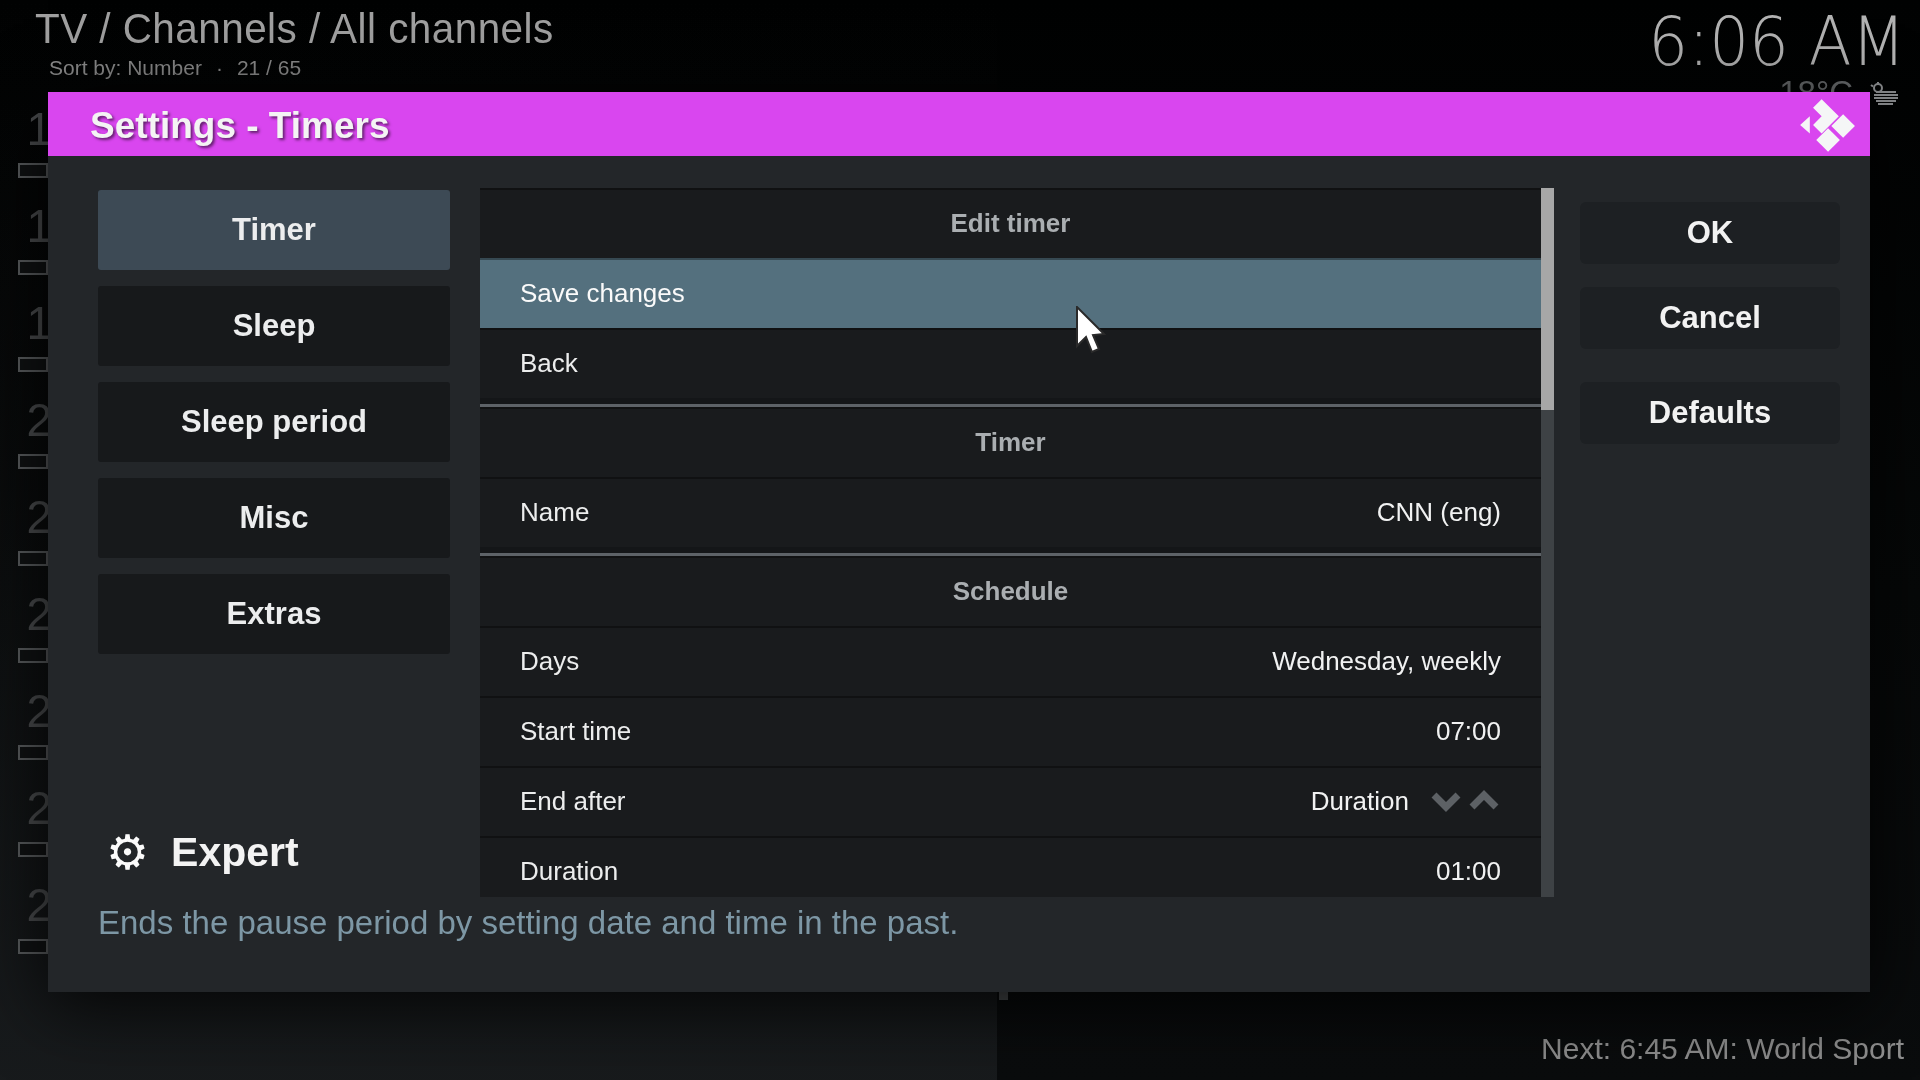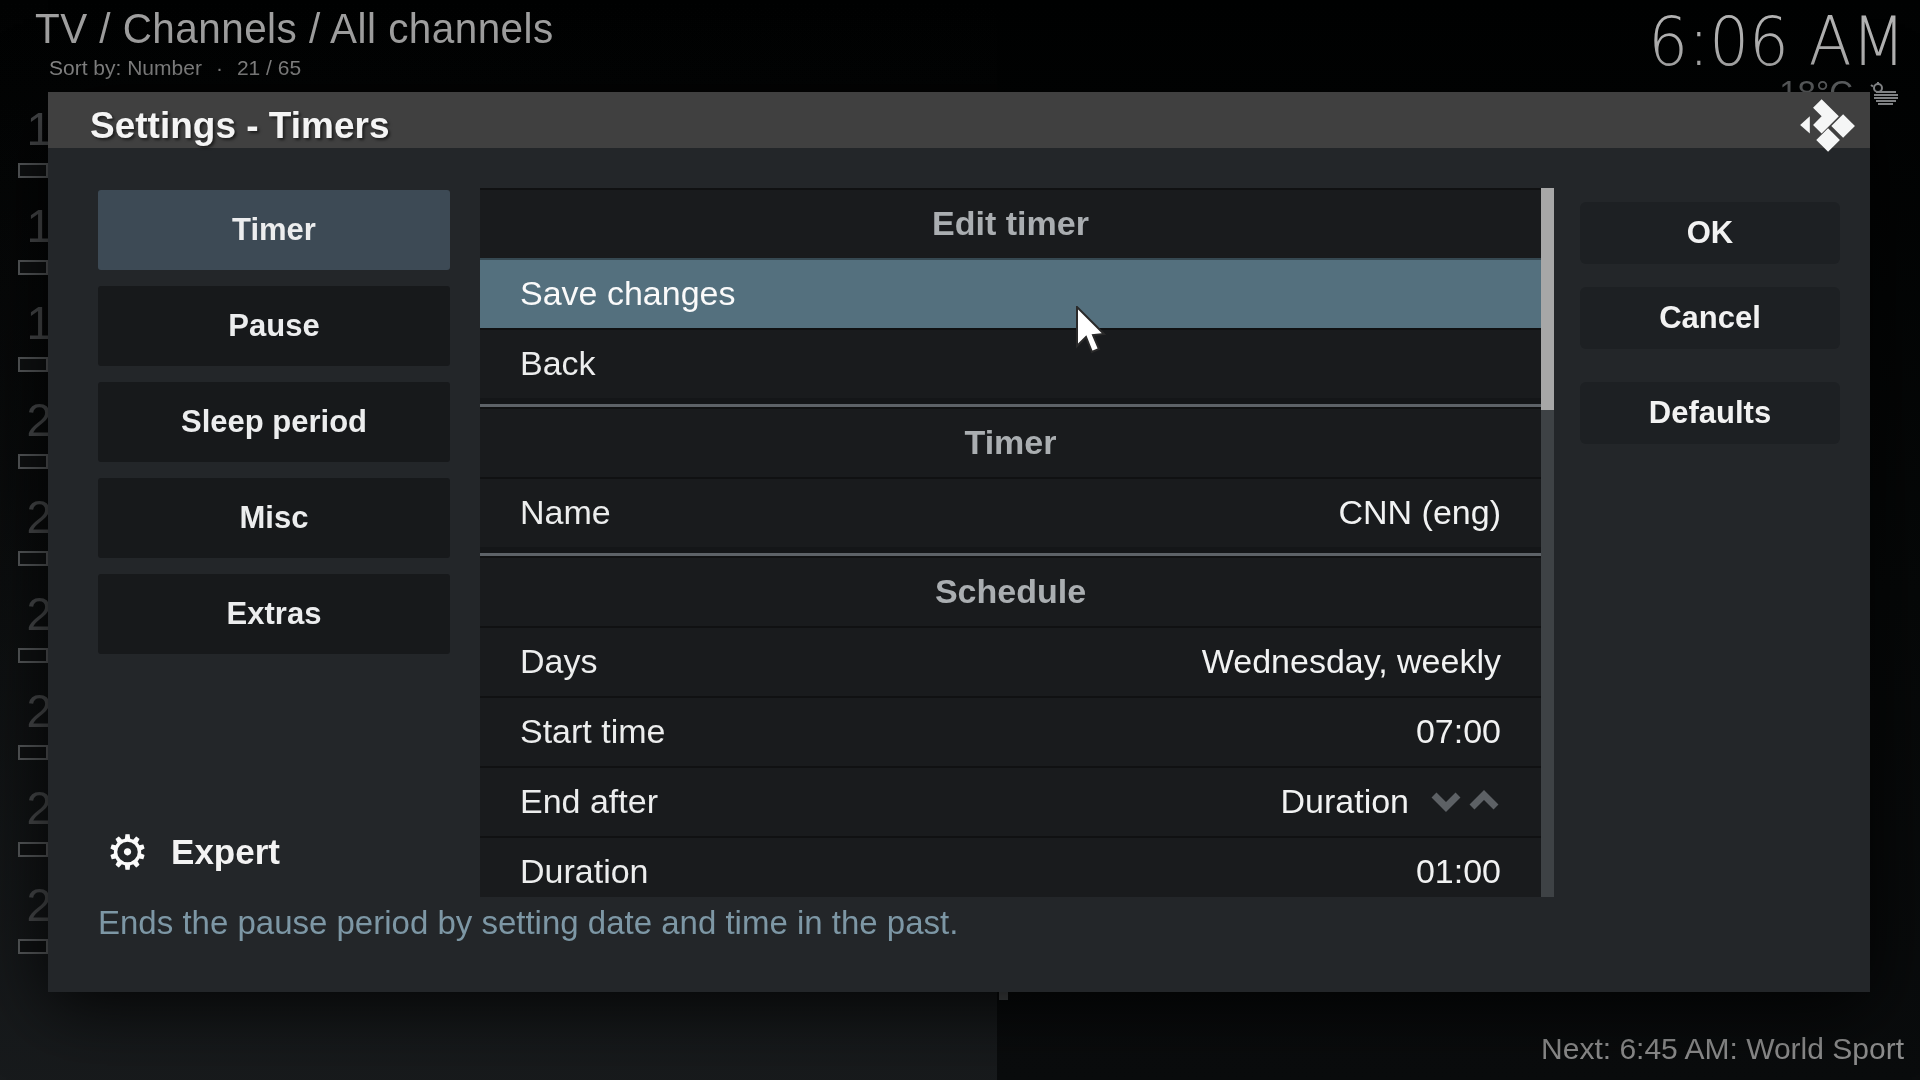--- a/index.html
+++ b/index.html
@@ -24,49 +24,49 @@
 
   .ch-row{position:absolute;left:0;width:54px;z-index:1;}
   .ch-digit{position:absolute;right:2px;top:0;font-size:46px;font-weight:300;color:#4b4d4f;line-height:48px;}
   .ch-bar{position:absolute;left:18px;top:58px;width:30px;height:15px;border:2px solid #5a5d5f;
     box-sizing:border-box;background:#101213;}
   .ch-bar .fill{height:4px;margin:3px 0 0 1px;background:#4e6b7c;}
 
   
   .dialog{position:absolute;left:48px;top:92px;width:1822px;height:900px;background:#232629;
     box-shadow:0 12px 70px rgba(0,0,0,.85);z-index:10;}
-  .dlg-header{position:absolute;left:0;top:0;width:100%;height:56px;background:#404040;}
+  .dlg-header{position:absolute;left:0;top:0;width:100%;height:64px;background:#d946ef;}
   .dlg-title{position:absolute;left:42px;top:0;height:68px;display:flex;align-items:center;
     font-size:37px;font-weight:bold;color:#f4f4f4;text-shadow:2px 2px 3px rgba(0,0,0,.55);}
   .kodi-logo{position:absolute;right:14px;top:7px;}
 
   .cat-btn{position:absolute;left:50px;width:352px;height:80px;background:#17191b;border-radius:3px;
     display:flex;align-items:center;justify-content:center;font-size:31px;font-weight:bold;color:#ecedee;}
   .cat-btn.selected{background:#3d4a55;}
 
   .list{position:absolute;left:432px;top:96px;width:1061px;height:709px;background:#191b1d;overflow:hidden;}
   .row{height:70px;display:flex;align-items:center;padding:0 40px;box-sizing:border-box;
-    box-shadow:inset 0 2px 0 rgba(0,0,0,.35);font-size:34px;color:#eceded;}
+    box-shadow:inset 0 2px 0 rgba(0,0,0,.35);font-size:26px;color:#eceded;}
   .row.group{justify-content:center;font-weight:bold;color:#aaaeb1;}
   .row.highlight{background:#54707e;color:#fafafa;}
   .row .val{margin-left:auto;display:flex;align-items:center;color:#f1f2f2;}
   .sep{height:9px;background:linear-gradient(#141618 0,#141618 6px,#5d6267 6px,#5d6267 9px);}
   .spin{display:flex;align-items:center;margin-left:20px;}
   .spin svg{display:block;}
 
   .scrollbar{position:absolute;left:1493px;top:96px;width:13px;height:709px;background:#3e4245;}
   .scroll-thumb{position:absolute;left:0;top:0;width:13px;height:222px;background:#a7a7a7;}
 
   .side-btn{position:absolute;left:1532px;width:260px;height:62px;background:#1d2023;border-radius:6px;
     display:flex;align-items:center;justify-content:center;font-size:31px;font-weight:bold;color:#f2f2f2;}
 
   .expert{position:absolute;left:58px;top:730px;display:flex;align-items:center;height:60px;}
   .gear{font-size:48px;color:#fbfbfb;line-height:52px;margin-right:22px;
     font-family:"DejaVu Sans",sans-serif;}
-  .expert-label{font-size:35px;font-weight:bold;color:#f3f3f3;}
+  .expert-label{font-size:41px;font-weight:bold;color:#f3f3f3;}
   .desc{position:absolute;left:50px;top:812px;font-size:33px;color:#7d97a5;white-space:nowrap;}
 
   .cursor{position:absolute;left:1074px;top:306px;z-index:30;}
 </style>
 </head>
 <body>
 
 <div class="stage">
 
   <div class="bg-left-panel"></div>
@@ -139,21 +139,21 @@
           <polygon points="42,14 53,25 42,36 31,25" fill="#f5f6f6"></polygon>
           <polygon points="28,27 39,38 28,49 17,38" fill="#f5f6f6"></polygon>
         </svg>
       </div>
     </div>
 
     <div class="cat-btn selected" style="top:98px">
         <span>Timer</span>
       </div>
     <div class="cat-btn" style="top:194px">
-        <span>Pause</span>
+        <span>Sleep</span>
       </div>
     <div class="cat-btn" style="top:290px">
         <span>Sleep period</span>
       </div>
     <div class="cat-btn" style="top:386px">
         <span>Misc</span>
       </div>
     <div class="cat-btn" style="top:482px">
         <span>Extras</span>
       </div>

